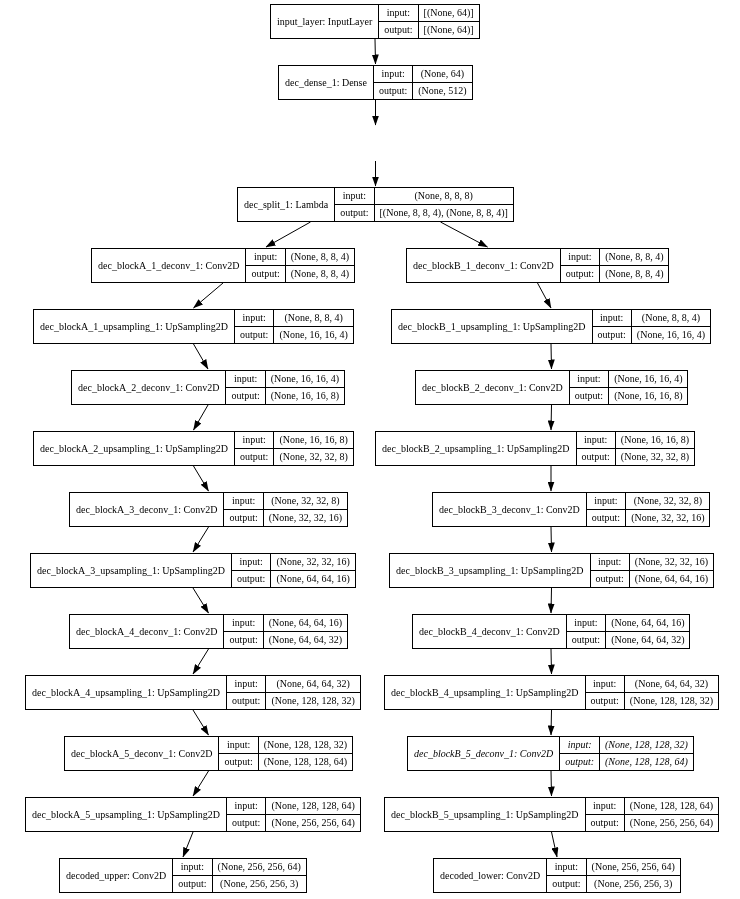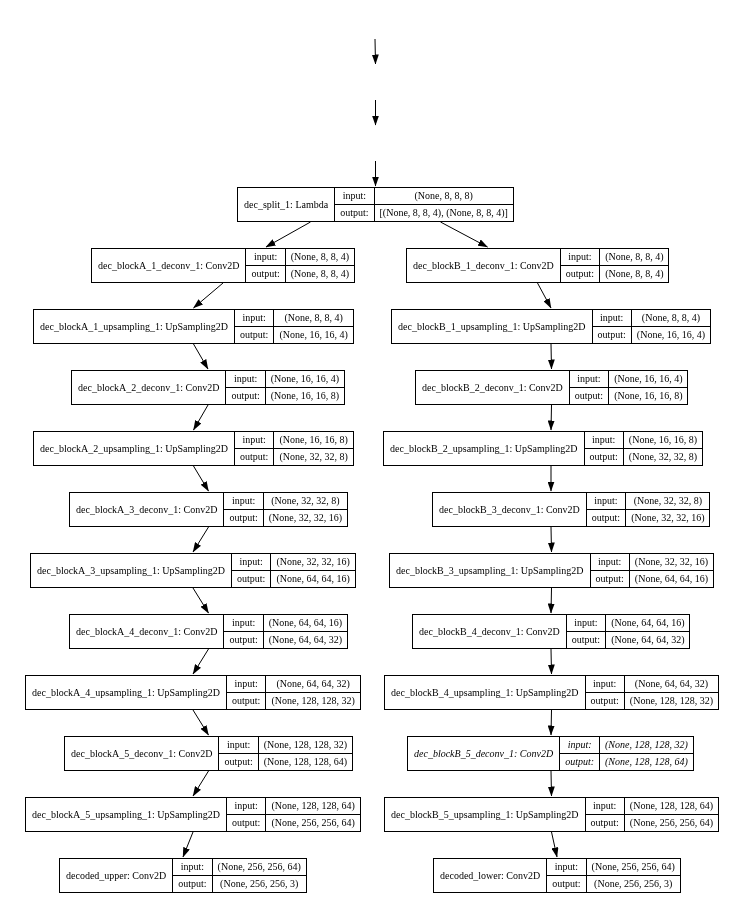--- a/index.html
+++ b/index.html
@@ -51,20 +51,46 @@
       <line x1="208.5" y1="649" x2="193" y2="674" marker-end="url(#ah)"></line>
       <line x1="551" y1="649" x2="551.5" y2="674" marker-end="url(#ah)"></line>
       <line x1="193" y1="710" x2="208.5" y2="735" marker-end="url(#ah)"></line>
       <line x1="551.5" y1="710" x2="551" y2="735" marker-end="url(#ah)"></line>
       <line x1="208.5" y1="771" x2="193" y2="796" marker-end="url(#ah)"></line>
       <line x1="551" y1="771" x2="551.5" y2="796" marker-end="url(#ah)"></line>
       <line x1="193" y1="832" x2="183" y2="857" marker-end="url(#ah)"></line>
       <line x1="551.5" y1="832" x2="557" y2="857" marker-end="url(#ah)"></line>
     </svg>
 
+<table class="node" style="top: 4px; left: 270px;">
+      <tbody>
+        <tr>
+          <td class="name" rowspan="2">input_layer: InputLayer</td>
+          <td class="lbl">input:</td>
+          <td class="shape">[(None, 64)]</td>
+        </tr>
+        <tr>
+          <td class="lbl">output:</td>
+          <td class="shape">[(None, 64)]</td>
+        </tr>
+      </tbody>
+    </table>
+    <table class="node" style="top: 65px; left: 278px;">
+      <tbody>
+        <tr>
+          <td class="name" rowspan="2">dec_dense_1: Dense</td>
+          <td class="lbl">input:</td>
+          <td class="shape">(None, 64)</td>
+        </tr>
+        <tr>
+          <td class="lbl">output:</td>
+          <td class="shape">(None, 512)</td>
+        </tr>
+      </tbody>
+    </table>
     <table class="node" style="top: 187px; left: 237px;">
       <tbody>
         <tr>
           <td class="name" rowspan="2">dec_split_1: Lambda</td>
           <td class="lbl">input:</td>
           <td class="shape">(None, 8, 8, 8)</td>
         </tr>
         <tr>
           <td class="lbl">output:</td>
           <td class="shape">[(None, 8, 8, 4), (None, 8, 8, 4)]</td>
@@ -246,21 +272,21 @@
           <td class="name" rowspan="2">dec_blockB_2_deconv_1: Conv2D</td>
           <td class="lbl">input:</td>
           <td class="shape">(None, 16, 16, 4)</td>
         </tr>
         <tr>
           <td class="lbl">output:</td>
           <td class="shape">(None, 16, 16, 8)</td>
         </tr>
       </tbody>
     </table>
-    <table class="node" style="top: 431px; left: 383px; padding-left: 20px;">
+    <table class="node" style="top: 431px; left: 375px; padding-left: 20px;">
       <tbody>
         <tr>
           <td class="name" rowspan="2">dec_blockB_2_upsampling_1: UpSampling2D</td>
           <td class="lbl">input:</td>
           <td class="shape">(None, 16, 16, 8)</td>
         </tr>
         <tr>
           <td class="lbl">output:</td>
           <td class="shape">(None, 32, 32, 8)</td>
         </tr>

